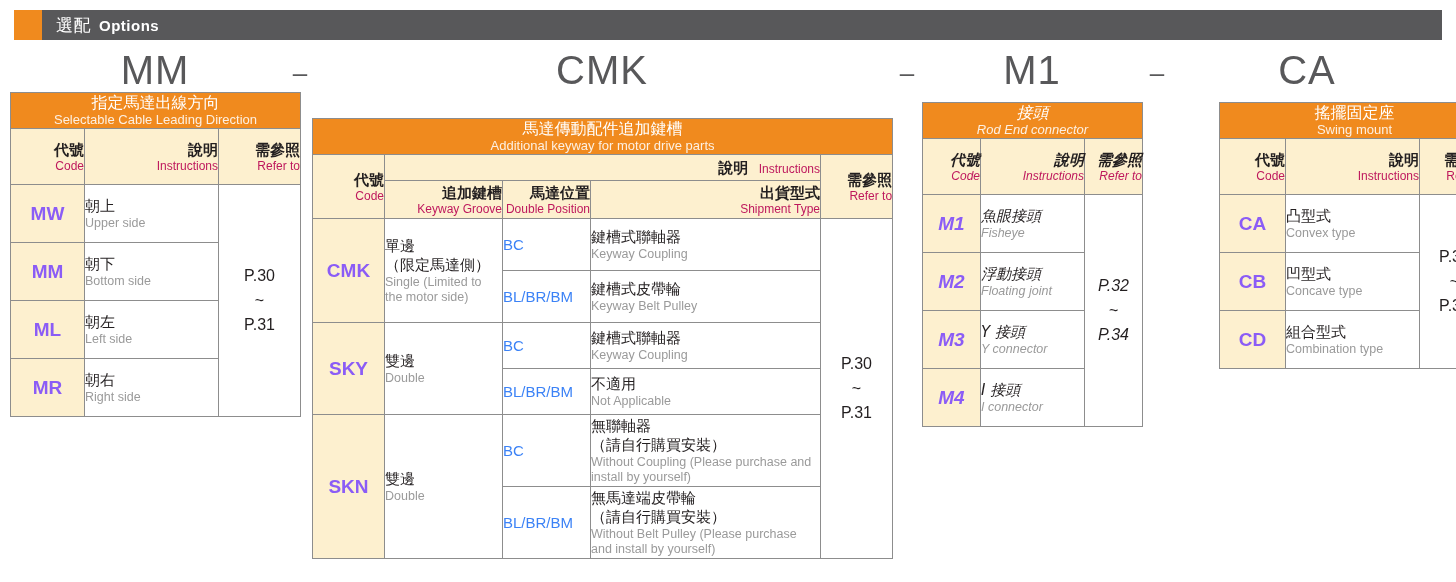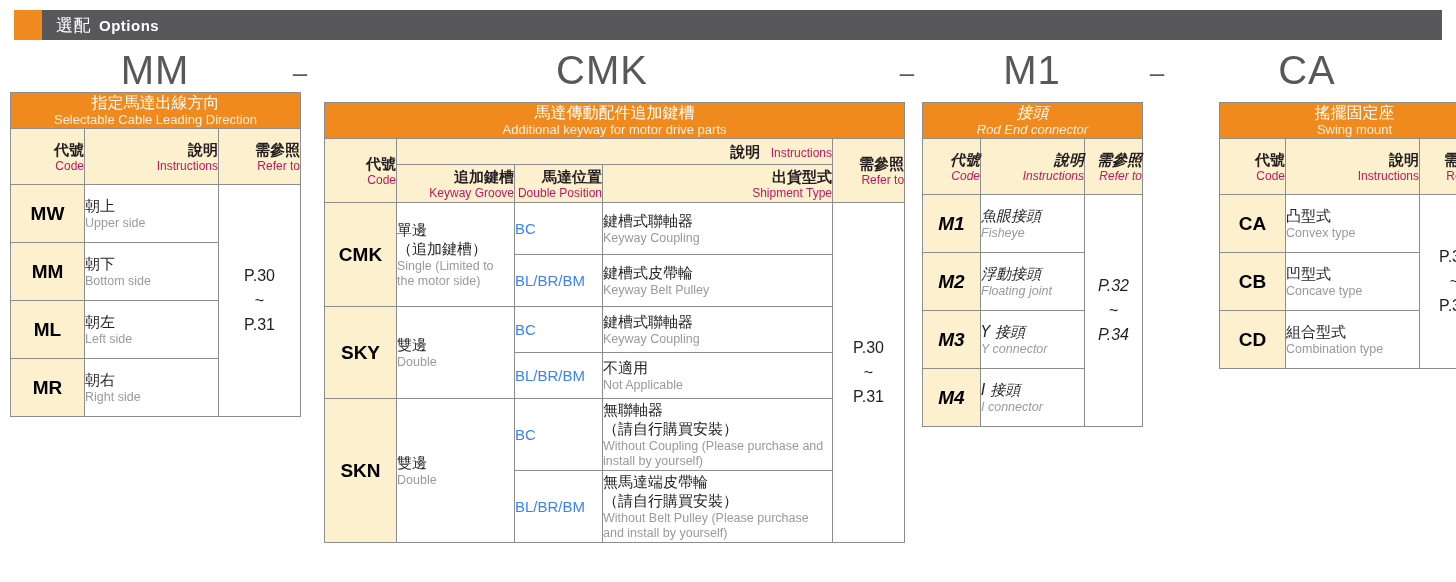--- a/index.html
+++ b/index.html
@@ -59,21 +59,21 @@
   .hdr-orange .en { display:block; font-size:13px; line-height:1.25; color:#fdf0e2; }
 
   .hdr-cream {
     background:#fdf0cf; text-align:right; padding:6px 3px;
   }
   .hdr-cream .zh { display:block; font-size:15px; font-family:"DejaVu Sans", sans-serif; color:#231f20; line-height:1.2; font-weight:bold;}
   .hdr-cream .en { display:block; font-size:12px; color:#be185d; line-height:1.2; }
 
   .code-cell {
     background:#fdf0cf; text-align:center;
-    font-size:19px; font-weight:bold; color:#000000;
+    font-size:19px; font-weight:bold; color:#8b5cf6;
     padding:6px 2px;
   }
   .txt-cell { padding:5px 7px; background:#ffffff; }
   .txt-cell .zh { display:block; font-size:15px; font-family:"DejaVu Sans", sans-serif; color:#231f20; line-height:1.25; }
   .txt-cell .en { display:block; font-size:12.5px; color:#9a9a9a; line-height:1.2; }
   .plain-cell {
     padding:5px 7px; background:#ffffff;
     font-size:15px; color:#3b82f6;
   }
   .refer-cell {
@@ -160,21 +160,21 @@
       <td class="code-cell" style="height:58px">MR</td>
       <td class="txt-cell">
         <span class="zh">朝右</span>
         <span class="en">Right side</span>
       </td>
     </tr>
   </tbody>
     </table>
 </div>
 
-<div class="block" style="left:312px; top:102px;margin-left:12px;">
+<div class="block" style="left:312px; top:118px;">
   <table class="opt" style="width:580px;">
     <colgroup>
       <col style="width:72px">
         <col style="width:118px">
         <col style="width:88px">
         <col style="width:230px">
         <col style="width:72px">
     </colgroup>
     <tbody>
         <tr>
@@ -209,21 +209,21 @@
       <td class="hdr-cream">
         <span class="zh">出貨型式</span>
         <span class="en">Shipment Type</span>
       </td>
     </tr>
 
     <tr>
       <td class="code-cell" rowspan="2">CMK</td>
       <td class="txt-cell" rowspan="2">
         <span class="zh">單邊</span>
-        <span class="zh">（追加鍵槽）</span>
+        <span class="zh">（限定馬達側）</span>
         <span class="en">Single (Limited to the motor side)</span>
       </td>
       <td class="plain-cell" style="height:52px">BC</td>
       <td class="txt-cell">
         <span class="zh">鍵槽式聯軸器</span>
         <span class="en">Keyway Coupling</span>
       </td>
       <td class="refer-cell" rowspan="6">
         <div>P.30</div>
         <div>~</div>

